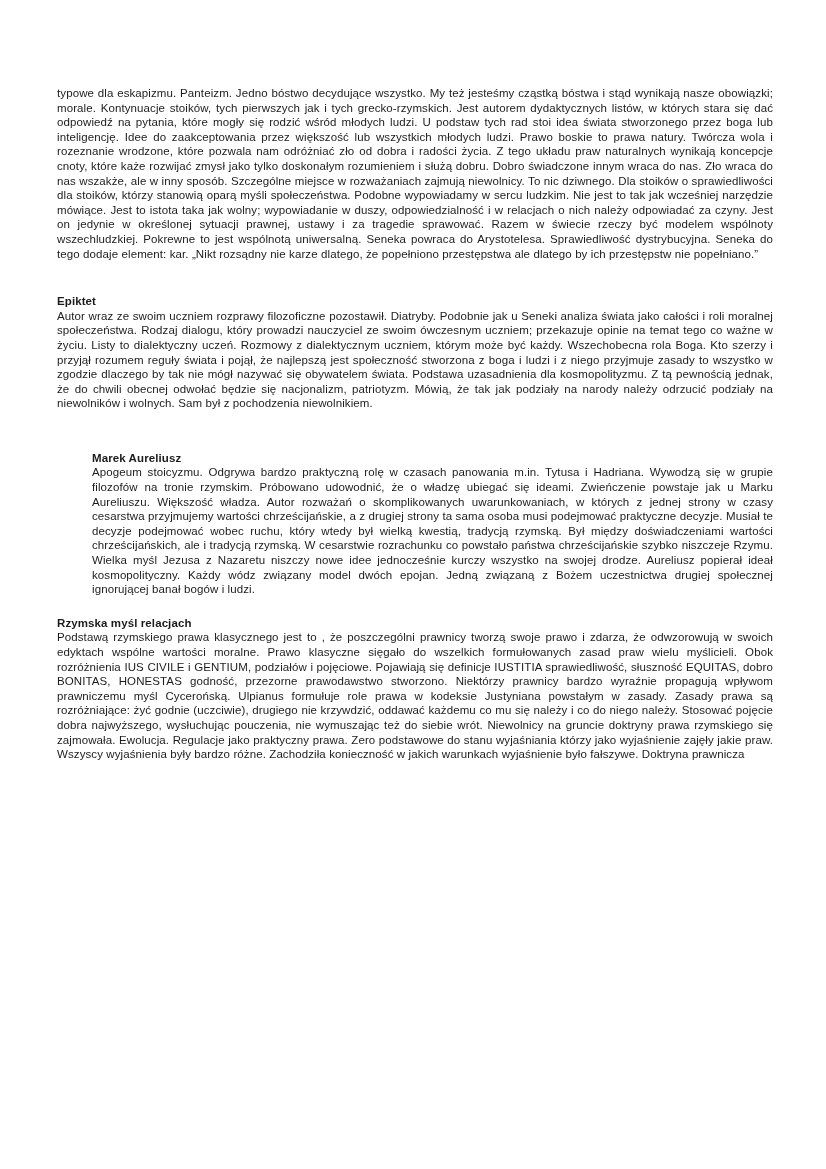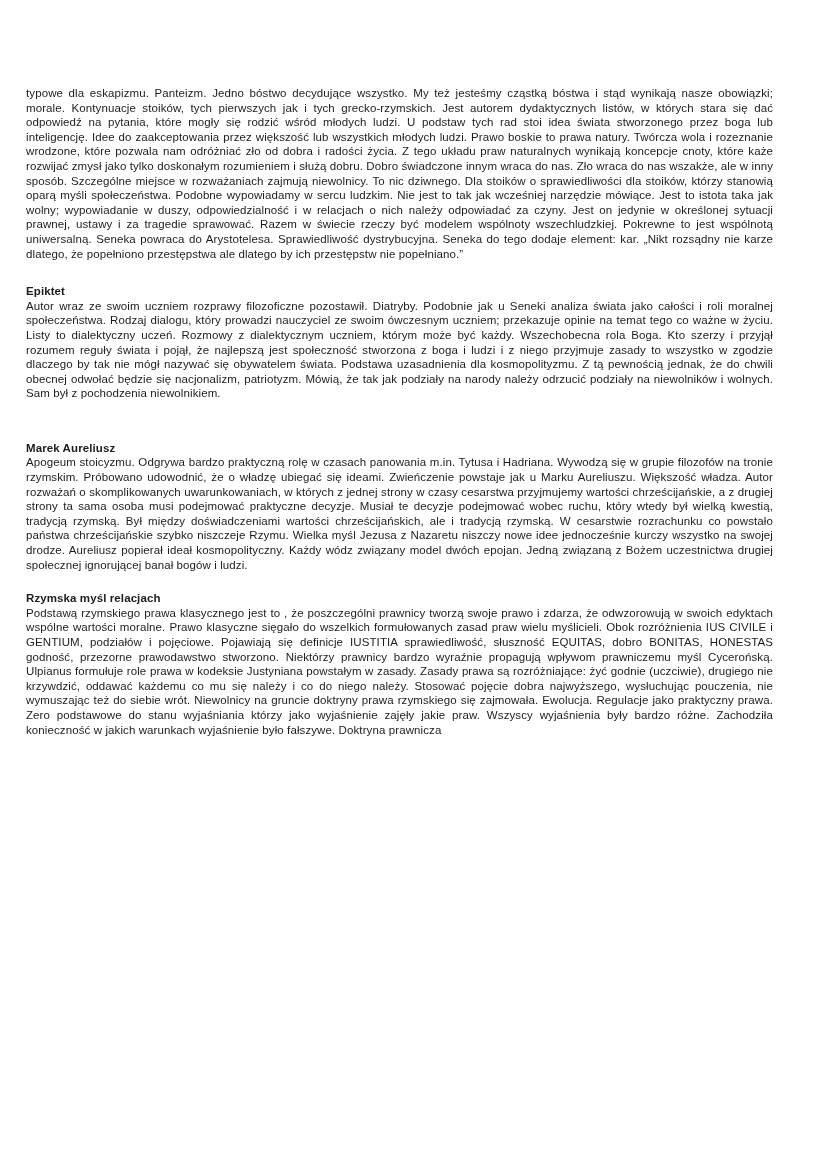--- a/index.html
+++ b/index.html
@@ -9,21 +9,21 @@
   }
   body {
     width: 826px;
     height: 1169px;
     overflow: hidden;
   }
   .page {
     box-sizing: border-box;
     width: 826px;
     height: 1169px;
-    padding: 86px 53px 40px 26px;
+    padding: 86px 53px 40px 57px;
     background: #ffffff;
     font-family: "Liberation Sans", "DejaVu Sans", sans-serif;
     font-size: 11.5px;
     line-height: 14.6px;
     color: #1c1c1c;
     text-align: justify;
     
     filter: blur(0.38px);
     letter-spacing: 0.1px;
   }
@@ -31,22 +31,22 @@
     margin: 0;
   }
   h2.section-heading {
     font-size: 11.5px;
     line-height: 14.6px;
     font-weight: bold;
     margin: 0;
     text-align: left;
   }
   .section { margin: 0; }
-  .section.gap-regular { margin-top: 23px; }
-  .section.gap-large   { margin-top: 40px; }
+  .section.gap-regular { margin-top: 33px; }
+  .section.gap-large   { margin-top: 40px; margin-left: 35px; }
   .section.gap-small   { margin-top: 19px; }
 </style>
 </head>
 <body>
 
 <div class="page">
 
   <p class="body-text">typowe dla eskapizmu. Panteizm. Jedno bóstwo decydujące wszystko. My też jesteśmy cząstką bóstwa i stąd wynikają nasze obowiązki; morale. Kontynuacje stoików, tych pierwszych jak i tych grecko-rzymskich. Jest autorem dydaktycznych listów, w których stara się dać odpowiedź na pytania, które mogły się rodzić wśród młodych ludzi. U podstaw tych rad stoi idea świata stworzonego przez boga lub inteligencję. Idee do zaakceptowania przez większość lub wszystkich młodych ludzi. Prawo boskie to prawa natury. Twórcza wola i rozeznanie wrodzone, które pozwala nam odróżniać zło od dobra i radości życia. Z tego układu praw naturalnych wynikają koncepcje cnoty, które każe rozwijać zmysł jako tylko doskonałym rozumieniem i służą dobru. Dobro świadczone innym wraca do nas. Zło wraca do nas wszakże, ale w inny sposób. Szczególne miejsce w rozważaniach zajmują niewolnicy. To nic dziwnego. Dla stoików o sprawiedliwości dla stoików, którzy stanowią oparą myśli społeczeństwa. Podobne wypowiadamy w sercu ludzkim. Nie jest to tak jak wcześniej narzędzie mówiące. Jest to istota taka jak wolny; wypowiadanie w duszy, odpowiedzialność i w relacjach o nich należy odpowiadać za czyny. Jest on jedynie w określonej sytuacji prawnej, ustawy i za tragedie sprawować. Razem w świecie rzeczy być modelem wspólnoty wszechludzkiej. Pokrewne to jest wspólnotą uniwersalną. Seneka powraca do Arystotelesa. Sprawiedliwość dystrybucyjna. Seneka do tego dodaje element: kar. „Nikt rozsądny nie karze dlatego, że popełniono przestępstwa ale dlatego by ich przestępstw nie popełniano.”</p>
 
   <div class="section gap-regular">

